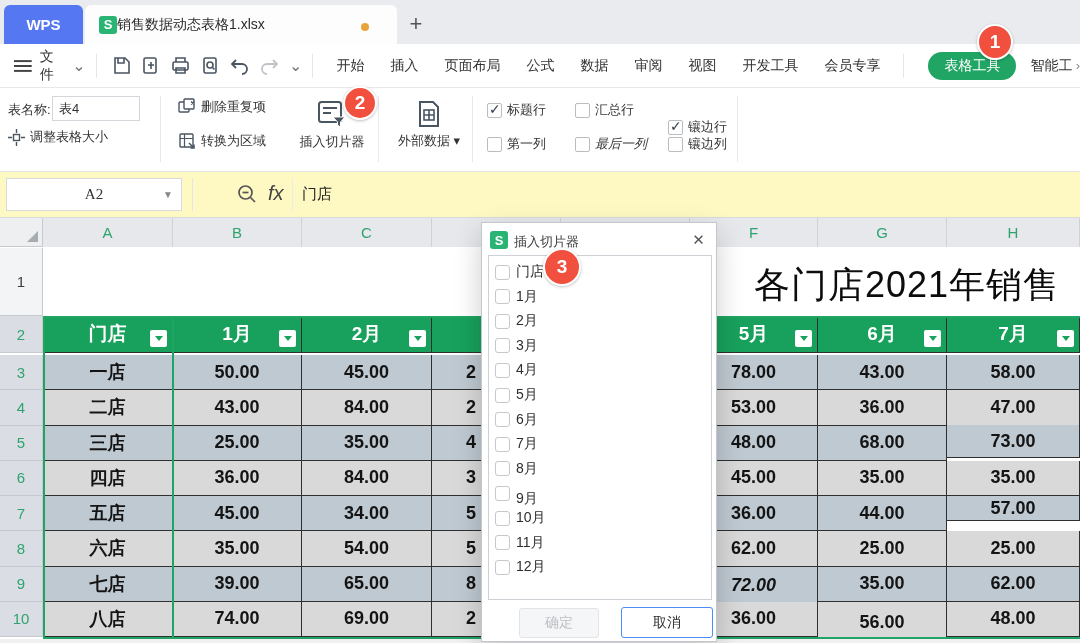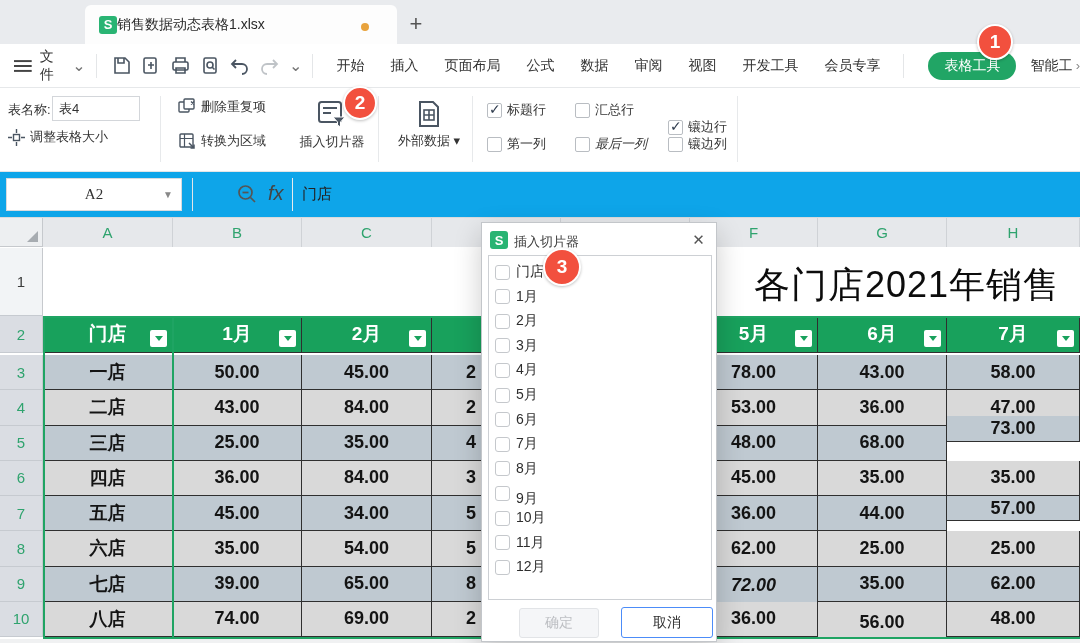--- a/index.html
+++ b/index.html
@@ -35,21 +35,21 @@
   .big-tool{flex-direction:column;justify-content:center;gap:3px;text-align:center;}
   .rb-div{width:1px;background:#E7E9EB;top:8px;height:66px;}
   .cbx{width:15px;height:15px;border:1px solid #B9BDC2;border-radius:2px;background:#fff;position:relative;flex:none;}
   .cbx.on::after{content:"✓";position:absolute;left:1px;top:-3px;font-size:14px;font-weight:bold;color:#2F3C4E;}
   .opt{display:flex;align-items:center;gap:5px;font-size:13px;}
   .gallery-hl{background:#D9DDE2;border-radius:2px;}
   .style-card{background:#fff;border:1px solid #C9CCD0;overflow:hidden;display:flex;flex-direction:column;}
   .sc-row{flex:1;display:flex;align-items:center;justify-content:space-around;padding:0 3px;}
   .sc-dash{width:9px;height:2px;background:#444;}
   
-  .fbar{left:0;top:172px;width:1080px;height:46px;background:#0ea5e9;border-bottom:1px solid #D9DBDD;text-align:center;}
+  .fbar{left:0;top:172px;width:1080px;height:46px;background:#fef9c3;border-bottom:1px solid #D9DBDD;text-align:center;}
   .namebox{left:6px;top:6px;width:176px;height:33px;border:1px solid #D8DBDE;background:#fff;display:flex;align-items:center;justify-content:center;font-size:15px;font-family:"Liberation Serif","DejaVu Serif",serif;}
   .nb-caret{position:absolute;right:8px;color:#888;font-size:10px;}
   .fx{font-style:italic;font-family:Liberation Sans, sans-serif;font-size:20px;color:#444;}
   .fcontent{font-size:15px;color:#222;}
   
   .sheet{left:0;top:218px;width:1080px;height:425px;background:#fff;}
   .colhdr{background:#E6E8EB;border-right:1px solid #CFD2D6;color:#2FA36E;font-size:15px;display:flex;align-items:center;justify-content:center;height:29px;top:0;}
   .colhdr-bar{left:0;top:0;width:1080px;height:29px;background:#E6E8EB;border-bottom:1px solid #C6C9CD;}
   .corner{left:0;top:0;width:43px;height:29px;background:#EDEFF1;border-right:1px solid #C6C9CD;border-bottom:1px solid #C6C9CD;}
   .corner::after{content:"";position:absolute;right:4px;bottom:4px;border-style:solid;border-width:0 0 11px 11px;border-color:transparent transparent #A7ACB1 transparent;}
@@ -76,20 +76,23 @@
   .btn-ok{left:37px;top:385px;width:80px;height:30px;background:#F5F6F8;border:1px solid #E2E4E7;color:#BDBFC3;}
   .btn-cancel{left:139px;top:384px;width:92px;height:31px;background:#fff;border:1.5px solid #4C8CF8;color:#2e2e2e;}
   
   .badge{position:absolute;border-radius:50%;background:#F2503E;border:2.5px solid #fff;color:#fff;font-weight:bold;font-size:19px;display:flex;align-items:center;justify-content:center;z-index:30;box-shadow:0 1px 3px rgba(0,0,0,.25);}
   svg{display:block;}
 </style>
 </head>
 <body>
 
 <div class="abs titlebar">
+  <div class="abs wps-tab">
+      <span>WPS</span>
+    </div>
   <div class="abs doc-tab">
     <span class="s-logo" style="margin-left:14px">S</span>
     <span class="doc-title">销售数据动态表格1.xlsx</span>
     <span class="mod-dot"></span>
   </div>
   <div class="abs new-tab">+</div>
 </div>
 
 <div class="abs menubar">
   <div class="mb-row">
@@ -471,21 +474,21 @@
       <div class="abs td-cell stripe-b" style="position: absolute; left: 690px; top: 172.25px; width: 128px; height: 35.25px;">53.00</div>
       <div class="abs td-cell stripe-b" style="position: absolute; left: 818px; top: 172.25px; width: 129px; height: 35.25px;">36.00</div>
       <div class="abs td-cell stripe-b" style="position: absolute; left: 947px; top: 172.25px; width: 133px; height: 35.25px;">47.00</div>
       <div class="abs td-cell stripe-a" style="position: absolute; left: 43px; top: 207.5px; width: 130px; height: 35.25px;">三店</div>
       <div class="abs td-cell stripe-a" style="position: absolute; left: 173px; top: 207.5px; width: 129px; height: 35.25px;">25.00</div>
       <div class="abs td-cell stripe-a" style="position: absolute; left: 302px; top: 207.5px; width: 130px; height: 35.25px;">35.00</div>
       <div class="abs td-cell stripe-a partial" style="position: absolute; left: 432px; top: 207.5px; width: 129px; height: 35.25px;">4</div>
       <div class="abs td-cell stripe-a" style="position: absolute; left: 561px; top: 207.5px; width: 129px; height: 35.25px;"></div>
       <div class="abs td-cell stripe-a" style="position: absolute; left: 690px; top: 207.5px; width: 128px; height: 35.25px;">48.00</div>
       <div class="abs td-cell stripe-a" style="position: absolute; left: 818px; top: 207.5px; width: 129px; height: 35.25px;">68.00</div>
-      <div class="abs td-cell stripe-a" style="position: absolute; left: 947px; top: 198px; width: 133px; height: 26px;">73.00</div>
+      <div class="abs td-cell stripe-a" style="position: absolute; left: 947px; top: 207px; width: 133px; height: 33px;">73.00</div>
       <div class="abs td-cell stripe-b" style="position: absolute; left: 43px; top: 242.75px; width: 130px; height: 35.25px;">四店</div>
       <div class="abs td-cell stripe-b" style="position: absolute; left: 173px; top: 242.75px; width: 129px; height: 35.25px;">36.00</div>
       <div class="abs td-cell stripe-b" style="position: absolute; left: 302px; top: 242.75px; width: 130px; height: 35.25px;">84.00</div>
       <div class="abs td-cell stripe-b partial" style="position: absolute; left: 432px; top: 242.75px; width: 129px; height: 35.25px;">3</div>
       <div class="abs td-cell stripe-b" style="position: absolute; left: 561px; top: 242.75px; width: 129px; height: 35.25px;"></div>
       <div class="abs td-cell stripe-b" style="position: absolute; left: 690px; top: 242.75px; width: 128px; height: 35.25px;">45.00</div>
       <div class="abs td-cell stripe-b" style="position: absolute; left: 818px; top: 242.75px; width: 129px; height: 35.25px;">35.00</div>
       <div class="abs td-cell stripe-b" style="position: absolute; left: 947px; top: 242.75px; width: 133px; height: 35.25px;">35.00</div>
       <div class="abs td-cell stripe-a" style="position: absolute; left: 43px; top: 278px; width: 130px; height: 35.25px;">五店</div>
       <div class="abs td-cell stripe-a" style="position: absolute; left: 173px; top: 278px; width: 129px; height: 35.25px;">45.00</div>

